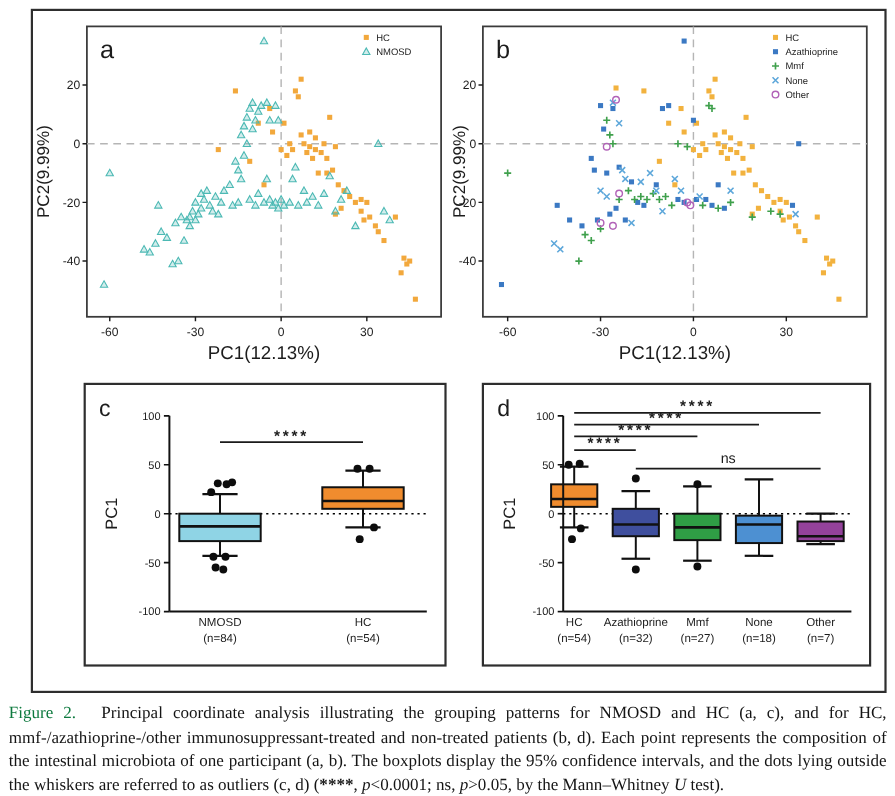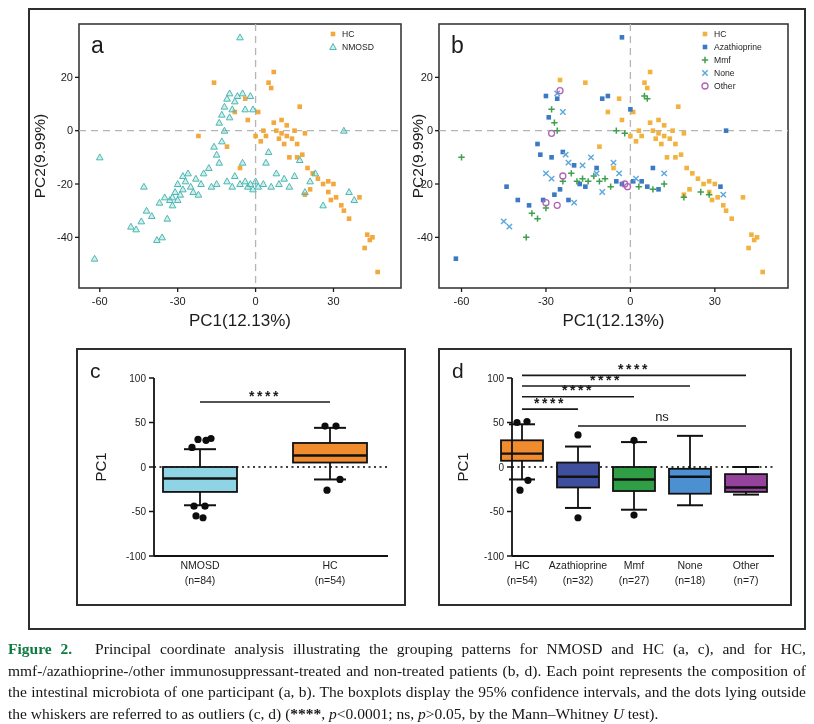--- a/index.html
+++ b/index.html
@@ -9,21 +9,21 @@
          border:2px solid #2e2e2e;background:#ffffff;}
   .subframe{position:absolute;border:2px solid #2e2e2e;background:#ffffff;}
   .sf-c{left:46px;top:338px;width:326px;height:254px;}
   .sf-d{left:408px;top:338px;width:350px;height:254px;}
   svg{display:block;}
   .chart-a{position:absolute;left:2px;top:4px;}
   .chart-b{position:absolute;left:380px;top:4px;}
   .caption{position:absolute;left:8px;top:638px;width:798px;margin:0;
            font-family:"Liberation Serif",serif;font-size:15.5px;line-height:1.4;
            color:#151515;text-align:justify;}
-  .cap-label{font-weight:bold;margin-right:23px;}
+  .cap-label{font-weight:normal;margin-right:23px;}
 </style>
 </head>
 <body>
 
 <div class="page">
   <div class="frame">
     <svg id="chart-a" class="chart-a" width="378" height="322">
         <g>
           <rect x="47" y="10" width="322" height="264" fill="#ffffff" stroke="#3a3a3a" stroke-width="1.6"></rect>
           <line x1="223.5806451612903" y1="10" x2="223.5806451612903" y2="274" stroke="#b5b5b5" stroke-width="1.3" stroke-dasharray="7 5"></line>

